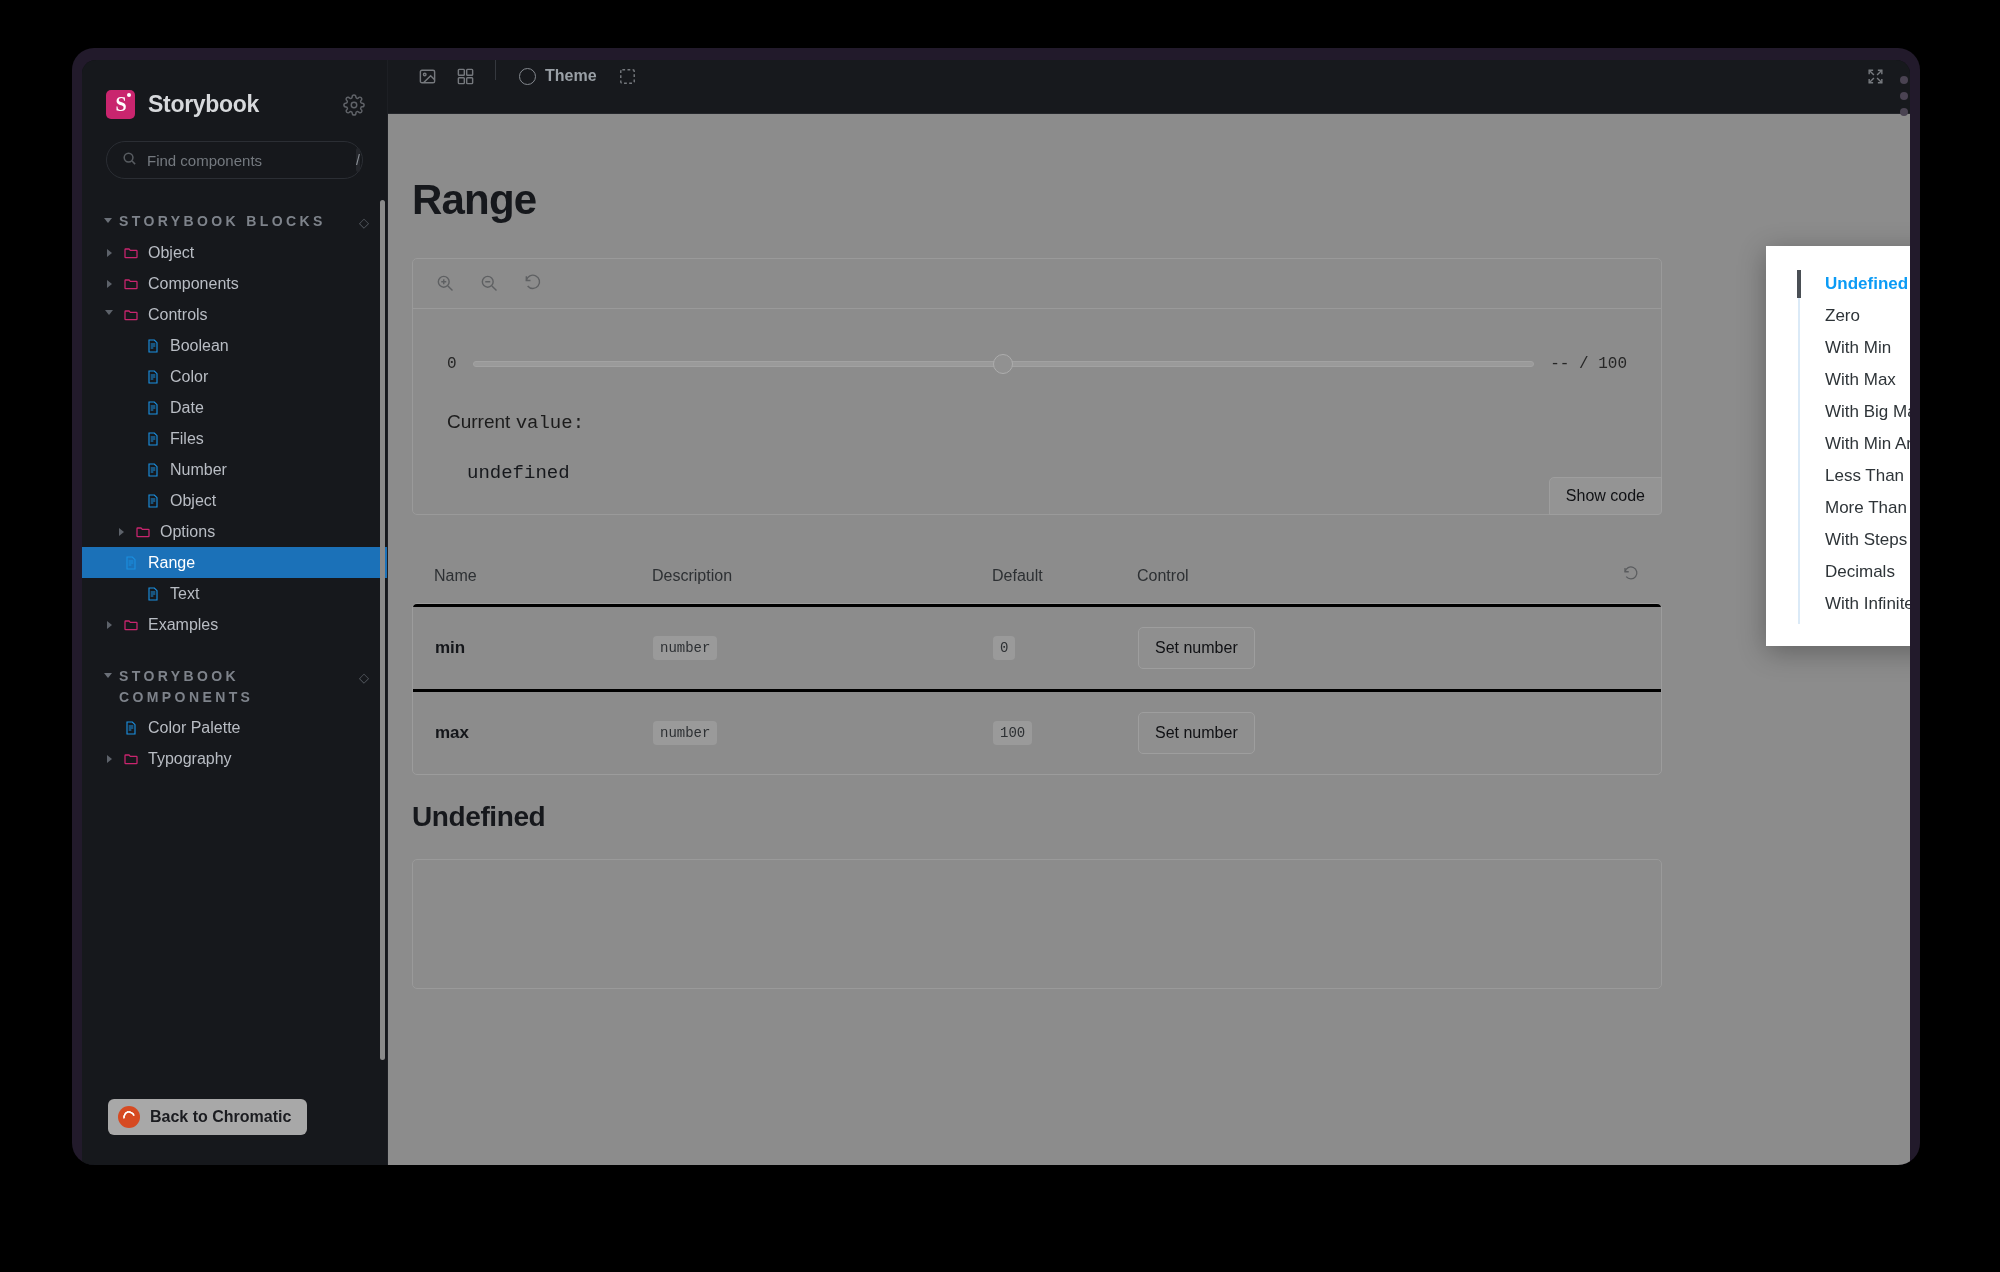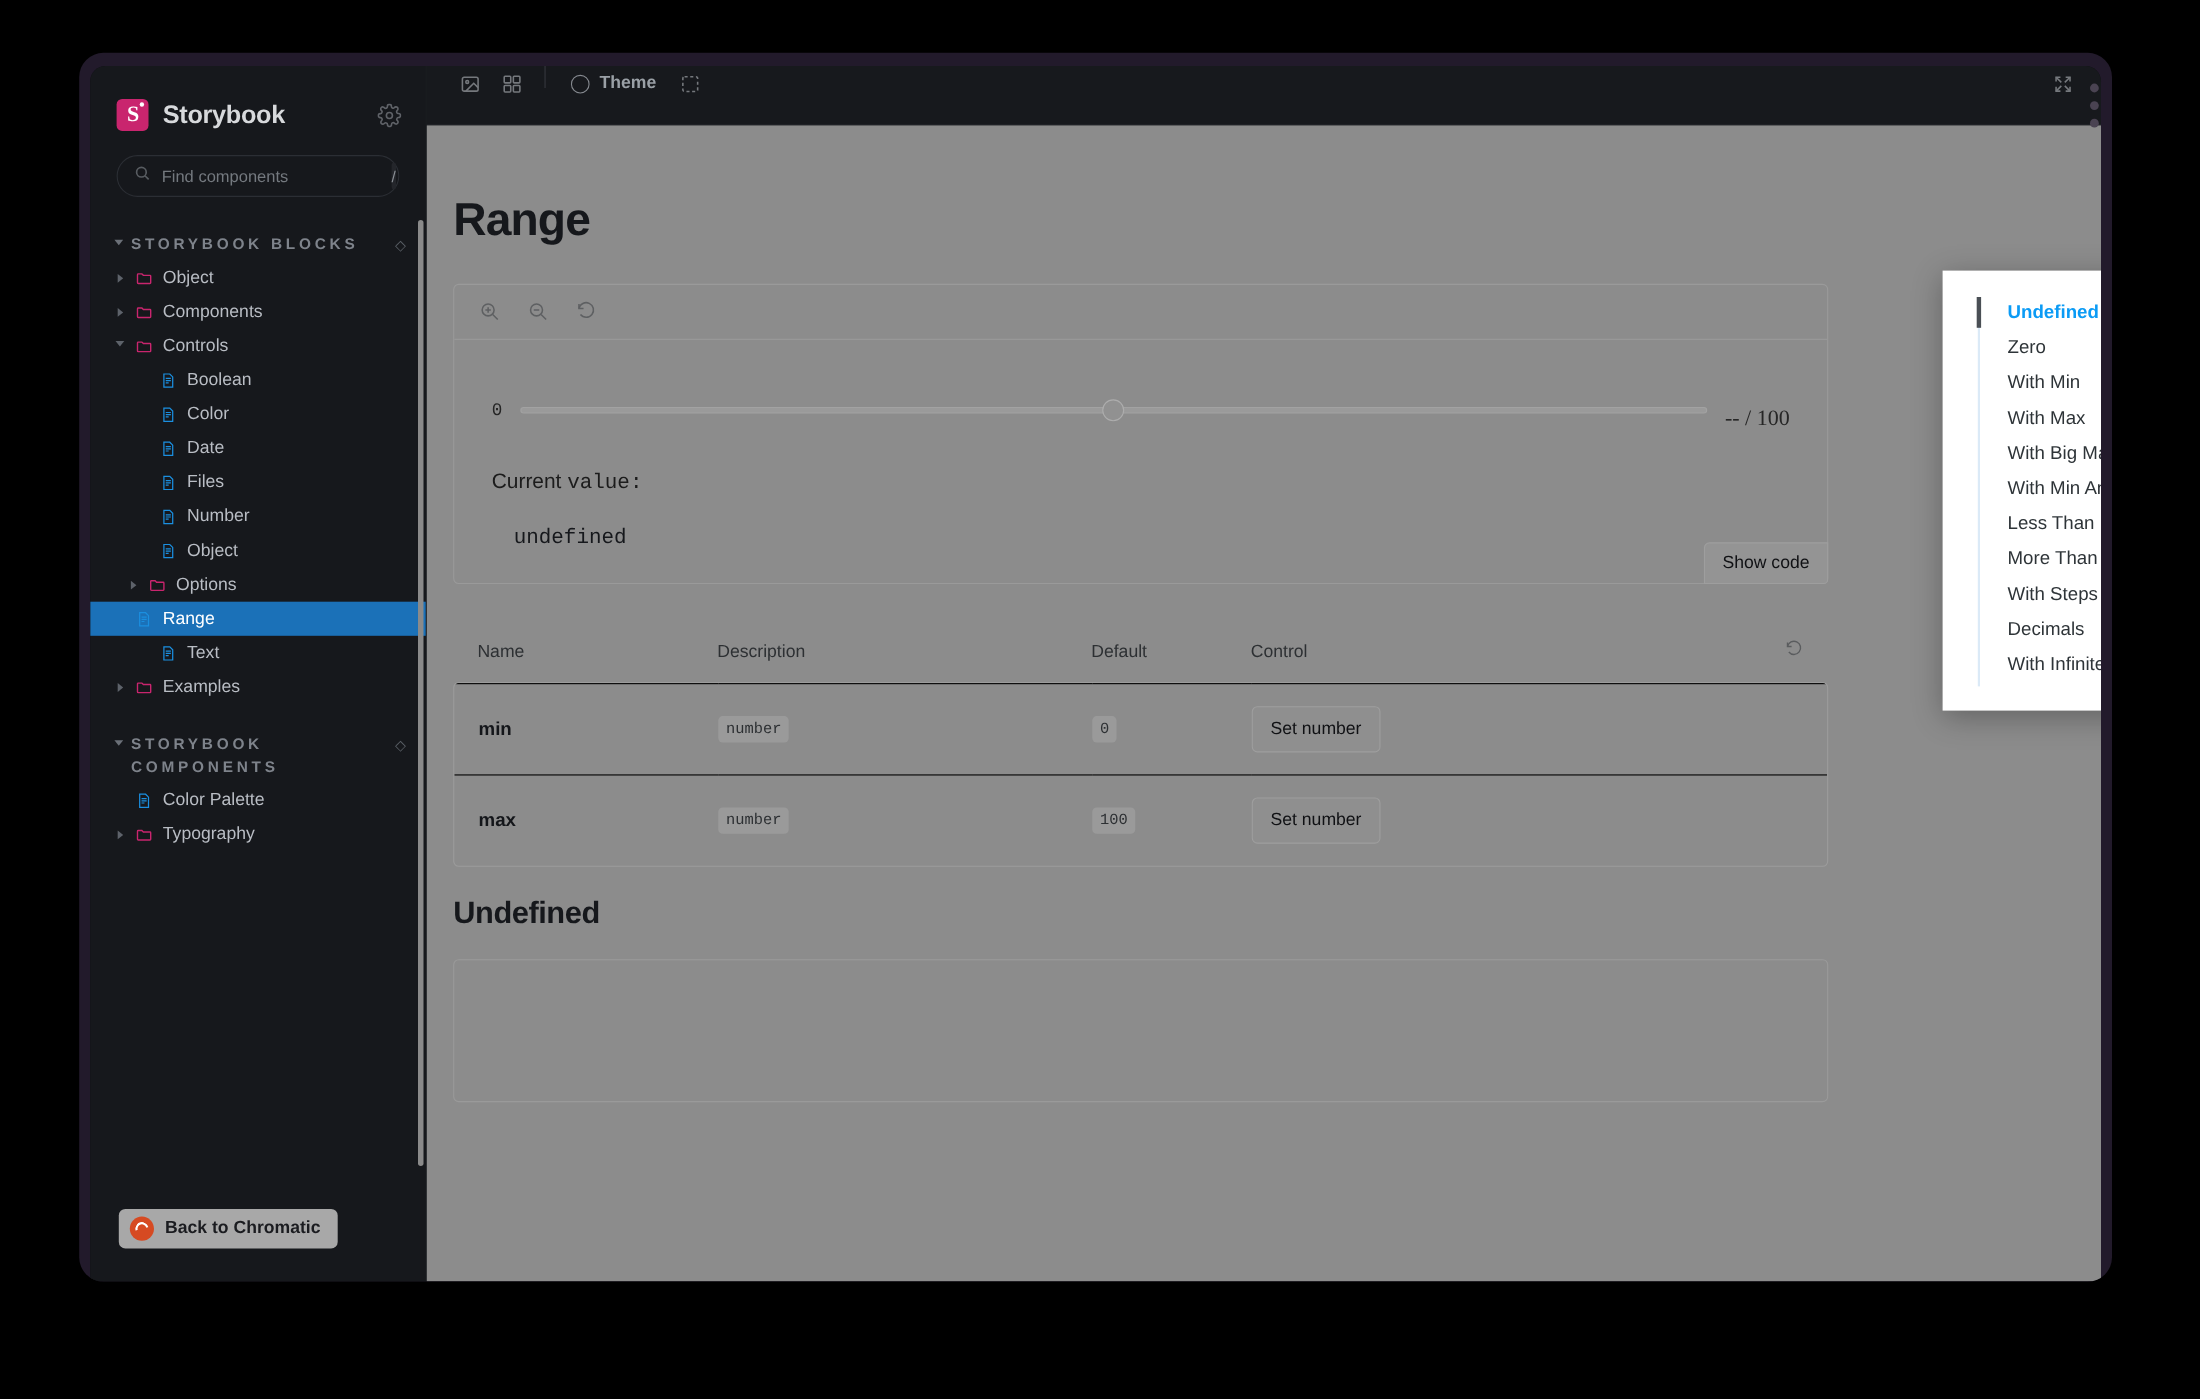--- a/index.html
+++ b/index.html
@@ -273,21 +273,21 @@
     background: #9a9a9a; border-radius: 3px;
     border: 1px solid #a2a2a2;
   }
   .range-thumb {
     position: absolute; left: 50%; top: 50%;
     transform: translate(-50%, -50%);
     width: 20px; height: 20px; border-radius: 50%;
     background: #919191; border: 1.5px solid #adadad;
     cursor: pointer;
   }
-  .range-max { font-family: Liberation Serif, serif; font-size: 20px; color: #262626; white-space: nowrap; margin-top: 16px; }
+  .range-max { font-family: Liberation Mono, monospace; font-size: 16px; color: #262626; white-space: nowrap; }
 
   .cur-val { margin-top: 36px; font-size: 19px; color: #1c1c1c; }
   .cur-val code { font-family: "Liberation Mono", monospace; font-size: 19px; }
   .undef-val {
     margin-top: 28px; margin-left: 20px;
     font-family: "Liberation Mono", monospace;
     font-size: 19px; color: #16181c;
   }
 
   .show-code {
@@ -308,21 +308,21 @@
     font-size: 16px; font-weight: 400; color: #2d3033;
     padding: 10px 0 16px 0;
   }
   .args-shell {
     border: 1px solid #9c9c9c;
     border-radius: 5px;
     overflow: hidden;
   }
   table.args td {
     padding: 20px 0;
-    border-top: 1px solid #000000;
+    border-top: 3px solid #000000;
     vertical-align: middle;
   }
   table.args tr.first td { border-top: 0; }
   .c-name { width: 240px; padding-left: 22px !important; font-size: 17px; font-weight: 700; color: #14161a; }
   .c-desc { width: 340px; }
   .c-def  { width: 145px; }
   .c-ctrl { }
   .type-pill {
     display: inline-block;
     font-family: "Liberation Mono", monospace;

